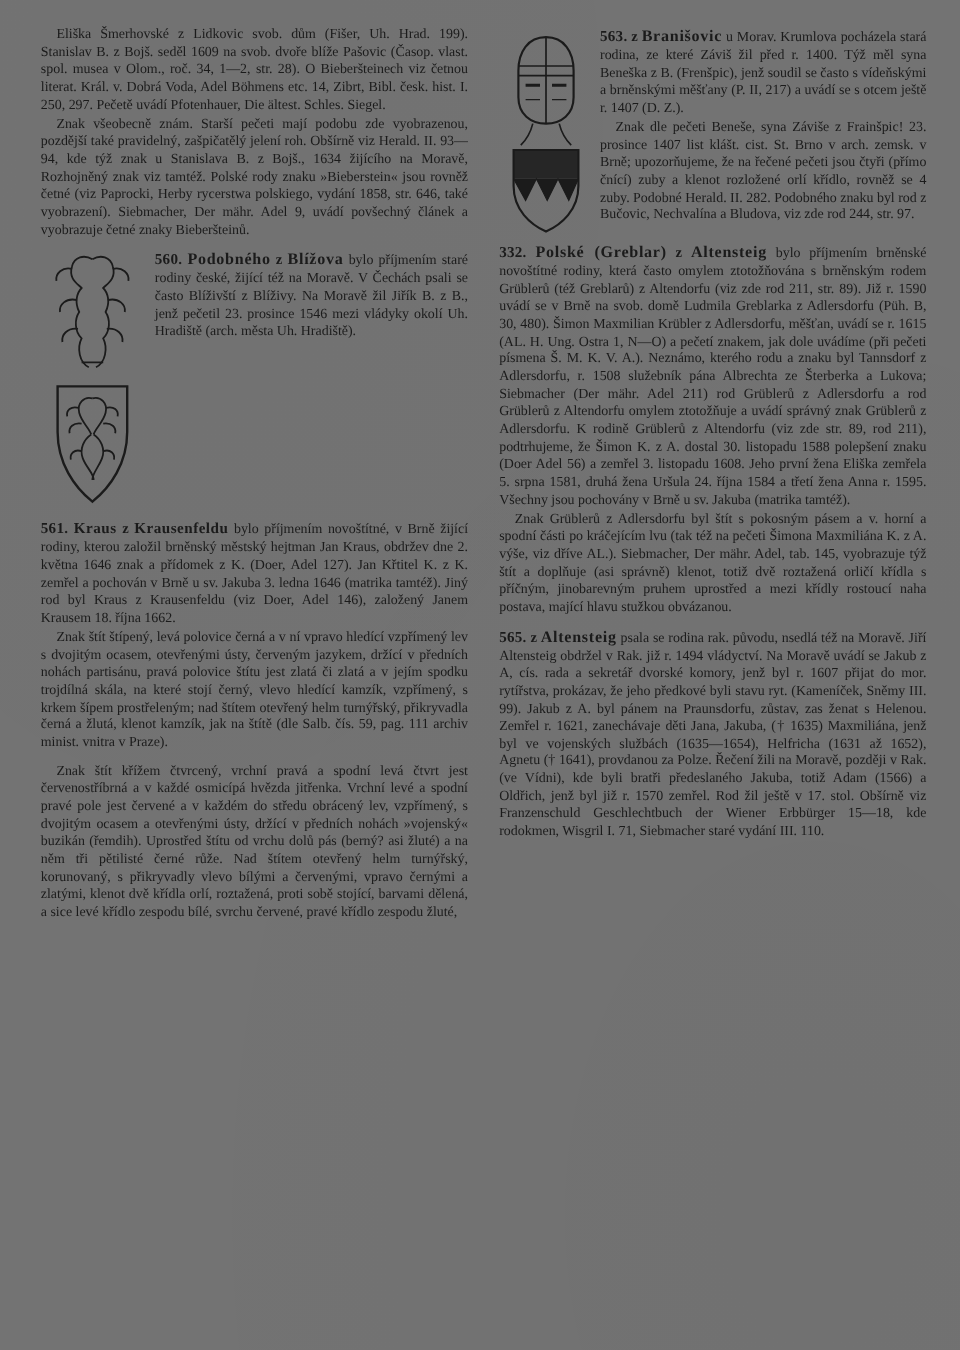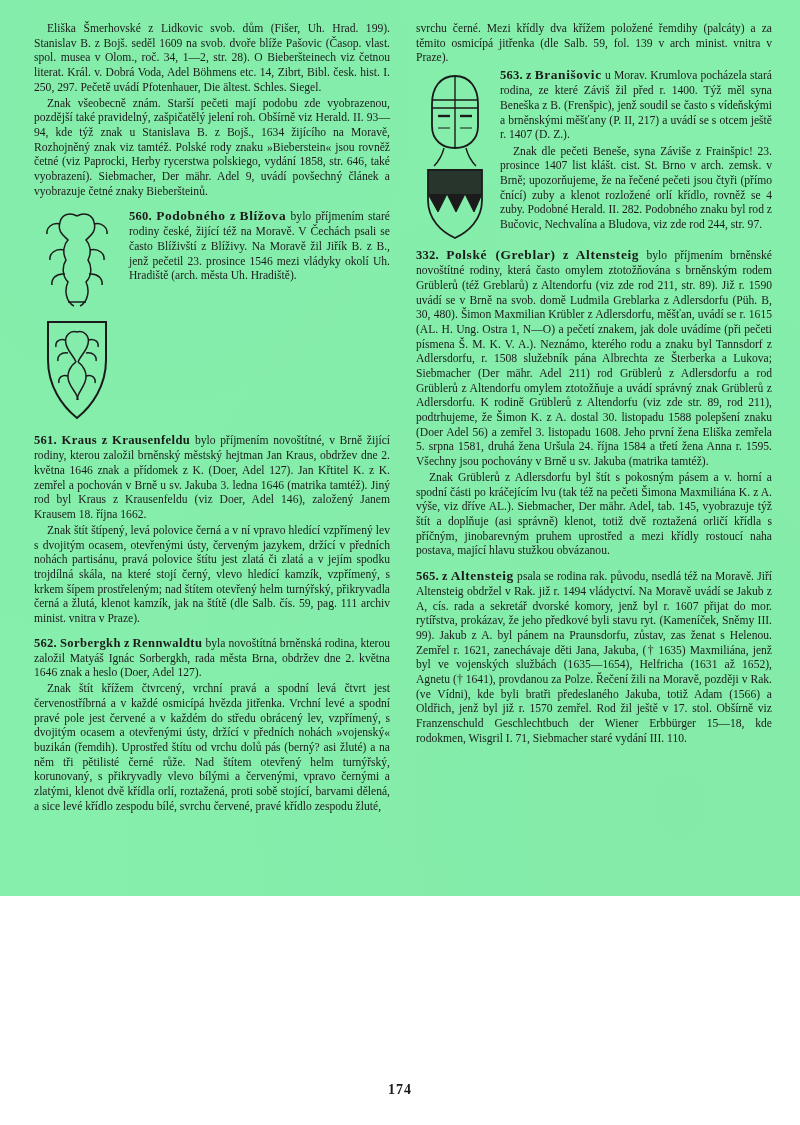--- a/index.html
+++ b/index.html
@@ -12,22 +12,22 @@
     height: 1125px;
     font-family: "Liberation Serif", serif;
     color: #1b1b1b;
     position: relative;
     overflow: hidden;
   }
   .page {
     position: absolute;
     left: 0; top: 0;
     width: 800px;
-    height: 896px;
-    background: #86efac;
+    height: 1125px;
+    background: #737373;
   }
   
   .paper-tint {
     position: absolute;
     inset: 0;
     background:
       radial-gradient(ellipse at 20% 10%, rgba(0,0,0,0.012), rgba(0,0,0,0) 60%),
       radial-gradient(ellipse at 85% 90%, rgba(0,0,0,0.02), rgba(0,0,0,0) 65%);
     pointer-events: none;
   }
@@ -167,37 +167,29 @@
           <span class="z">z</span>
           <span class="name-sm">Krausenfeldu</span>
           <span>bylo příjmením novoštítné, v Brně žijící rodiny, kterou založil brněnský městský hejtman Jan Kraus, obdržev dne 2. května 1646 znak a přídomek z K. (Doer, Adel 127). Jan Křtitel K. z K. zemřel a pochován v Brně u sv. Jakuba 3. ledna 1646 (matrika tamtéž). Jiný rod byl Kraus z Krausenfeldu (viz Doer, Adel 146), založený Janem Krausem 18. října 1662.</span>
         </p>
         <p class="indent">
           <span>Znak štít štípený, levá polovice černá a v ní vpravo hledící vzpřímený lev s dvojitým ocasem, otevřenými ústy, červeným jazykem, držící v předních nohách partisánu, pravá polovice štítu jest zlatá či zlatá a v jejím spodku trojdílná skála, na které stojí černý, vlevo hledící kamzík, vzpřímený, s krkem šípem prostřeleným; nad štítem otevřený helm turnýřský, přikryvadla černá a žlutá, klenot kamzík, jak na štítě (dle Salb. čís. 59, pag. 111 archiv minist. vnitra v Praze).</span>
         </p>
       </div>
 
       <div class="entry">
-        <p class="entry-head">
-          <span class="num">562.</span>
-          <span class="name-sm">Sorbergkh</span>
-          <span class="z">z</span>
-          <span class="name-sm">Rennwaldtu</span>
-          <span>byla novoštítná brněnská rodina, kterou založil Matyáš Ignác Sorbergkh, rada města Brna, obdržev dne 2. května 1646 znak a heslo (Doer, Adel 127).</span>
-        </p>
         <p class="indent">
           <span>Znak štít křížem čtvrcený, vrchní pravá a spodní levá čtvrt jest červenostříbrná a v každé osmicípá hvězda jitřenka. Vrchní levé a spodní pravé pole jest červené a v každém do středu obrácený lev, vzpřímený, s dvojitým ocasem a otevřenými ústy, držící v předních nohách »vojenský« buzikán (řemdih). Uprostřed štítu od vrchu dolů pás (berný? asi žluté) a na něm tři pětilisté černé růže. Nad štítem otevřený helm turnýřský, korunovaný, s přikryvadly vlevo bílými a červenými, vpravo černými a zlatými, klenot dvě křídla orlí, roztažená, proti sobě stojící, barvami dělená, a sice levé křídlo zespodu bílé, svrchu červené, pravé křídlo zespodu žluté,</span>
         </p>
       </div>
 
     </div>
 
     <div class="col">
 
-      <p class="noindent">svrchu černé. Mezi křídly dva křížem položené řemdihy (palcáty) a za těmito osmicípá jitřenka (dle Salb. 59, fol. 139 v arch minist. vnitra v Praze).</p>
 
       <div class="entry" style="margin-top:0;">
         <div class="figure-left-sm">
           <svg class="crest-wrap" width="74" height="170" viewBox="0 0 74 170" xmlns="http://www.w3.org/2000/svg">
             <g stroke="#1b1b1b" fill="none" stroke-width="1.4">
 
               <path d="M37 6 C22 6, 14 18, 14 34 L14 56 C14 70, 24 78, 37 78 C50 78, 60 70, 60 56 L60 34 C60 18, 52 6, 37 6 Z" stroke-width="1.8"></path>
               <path d="M14 30 L60 30"></path>
               <path d="M14 38 L60 38"></path>
               <path d="M37 6 L37 78"></path>
@@ -245,14 +237,13 @@
           <span class="num">565.</span>
           <span class="z">z</span>
           <span class="name">Altensteig</span>
           <span>psala se rodina rak. původu, nsedlá též na Moravě. Jiří Altensteig obdržel v Rak. již r. 1494 vládyctví. Na Moravě uvádí se Jakub z A, cís. rada a sekretář dvorské komory, jenž byl r. 1607 přijat do mor. rytířstva, prokázav, že jeho předkové byli stavu ryt. (Kameníček, Sněmy III. 99). Jakub z A. byl pánem na Praunsdorfu, zůstav, zas ženat s Helenou. Zemřel r. 1621, zanechávaje děti Jana, Jakuba, († 1635) Maxmiliána, jenž byl ve vojenských službách (1635—1654), Helfricha (1631 až 1652), Agnetu († 1641), provdanou za Polze. Řečení žili na Moravě, později v Rak. (ve Vídni), kde byli bratři předeslaného Jakuba, totiž Adam (1566) a Oldřich, jenž byl již r. 1570 zemřel. Rod žil ještě v 17. stol. Obšírně viz Franzenschuld Geschlechtbuch der Wiener Erbbürger 15—18, kde rodokmen, Wisgril I. 71, Siebmacher staré vydání III. 110.</span>
         </p>
       </div>
 
     </div>
   </div>
 
-  <div class="folio">174</div>
 </div>
 
 </body></html>

